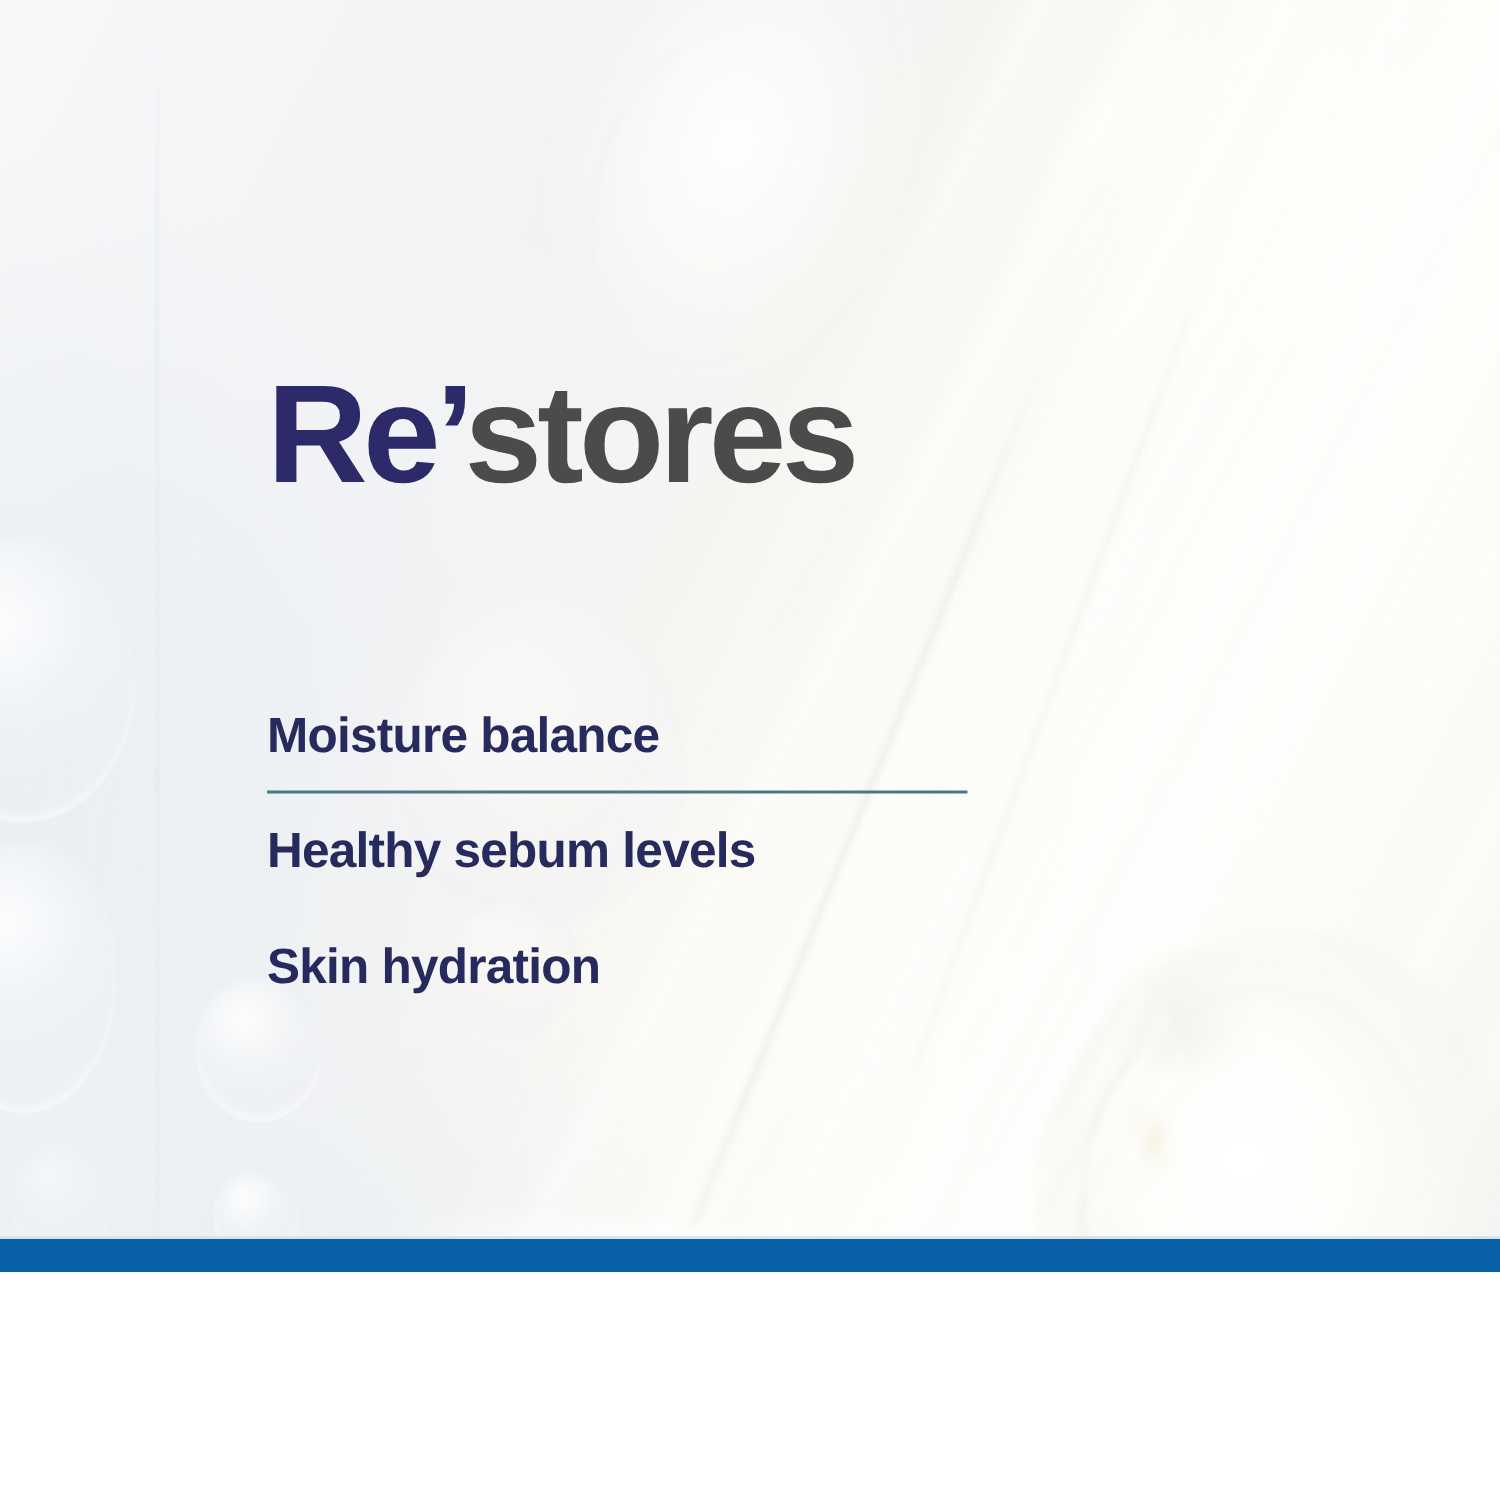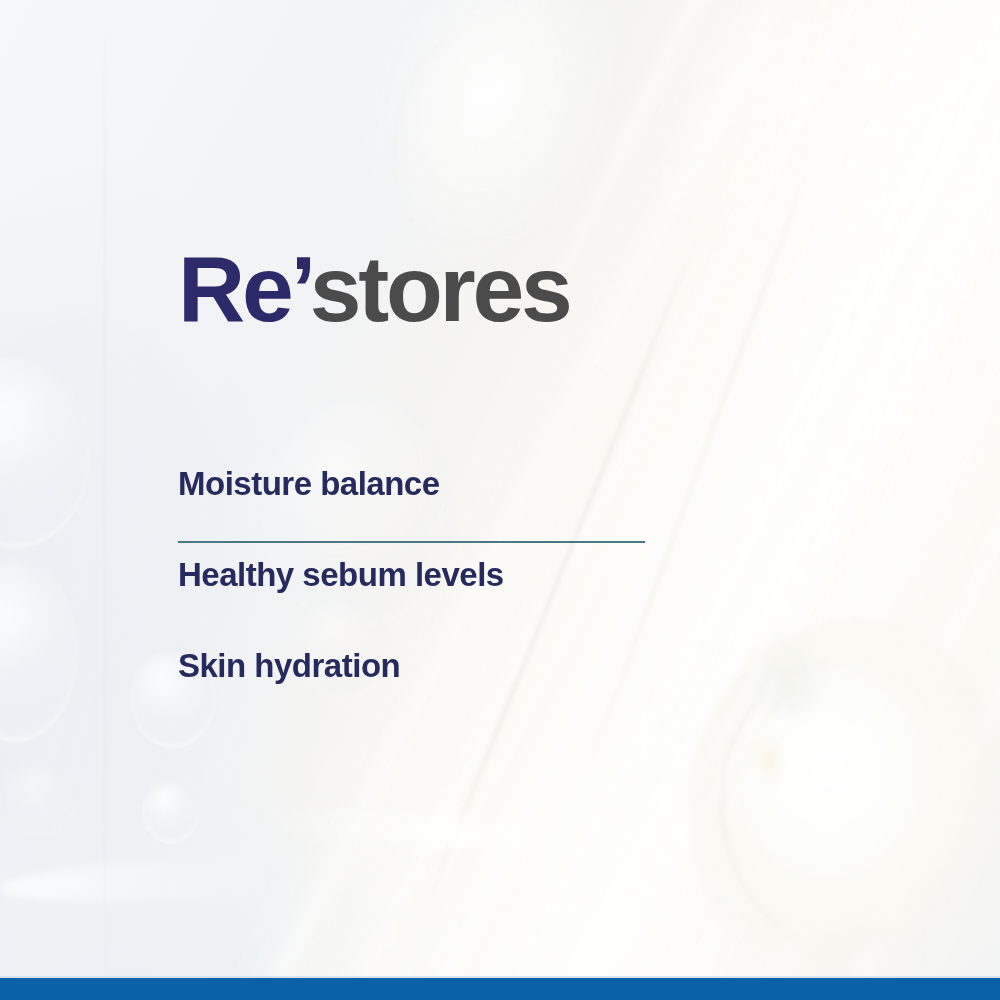--- a/index.html
+++ b/index.html
@@ -5,21 +5,21 @@
 <style>
   html, body {
     margin: 0;
     padding: 0;
     background: #ffffff;
   }
 
   .canvas {
     position: relative;
     width: 1000px;
-    height: 1000px;
+    height: 848px;
     overflow: hidden;
     font-family: "Liberation Sans", sans-serif;
     background: #f2f3f4;
   }
 
   
 
   .bg-base {
     position: absolute;
     inset: 0;
@@ -394,22 +394,21 @@
     width: 467px;
     list-style: none;
     margin: 0;
     padding: 0;
   }
 
   .benefit-row {
     position: relative;
     height: 77px;
     display: flex;
-    align-items: flex-start;
-    margin-top: 14px;
+    align-items: center;
   }
 
   .benefit-text {
     font-size: 33px;
     font-weight: 700;
     letter-spacing: -0.5px;
     color: #262a5c;
     line-height: 1.1;
     white-space: nowrap;
   }

